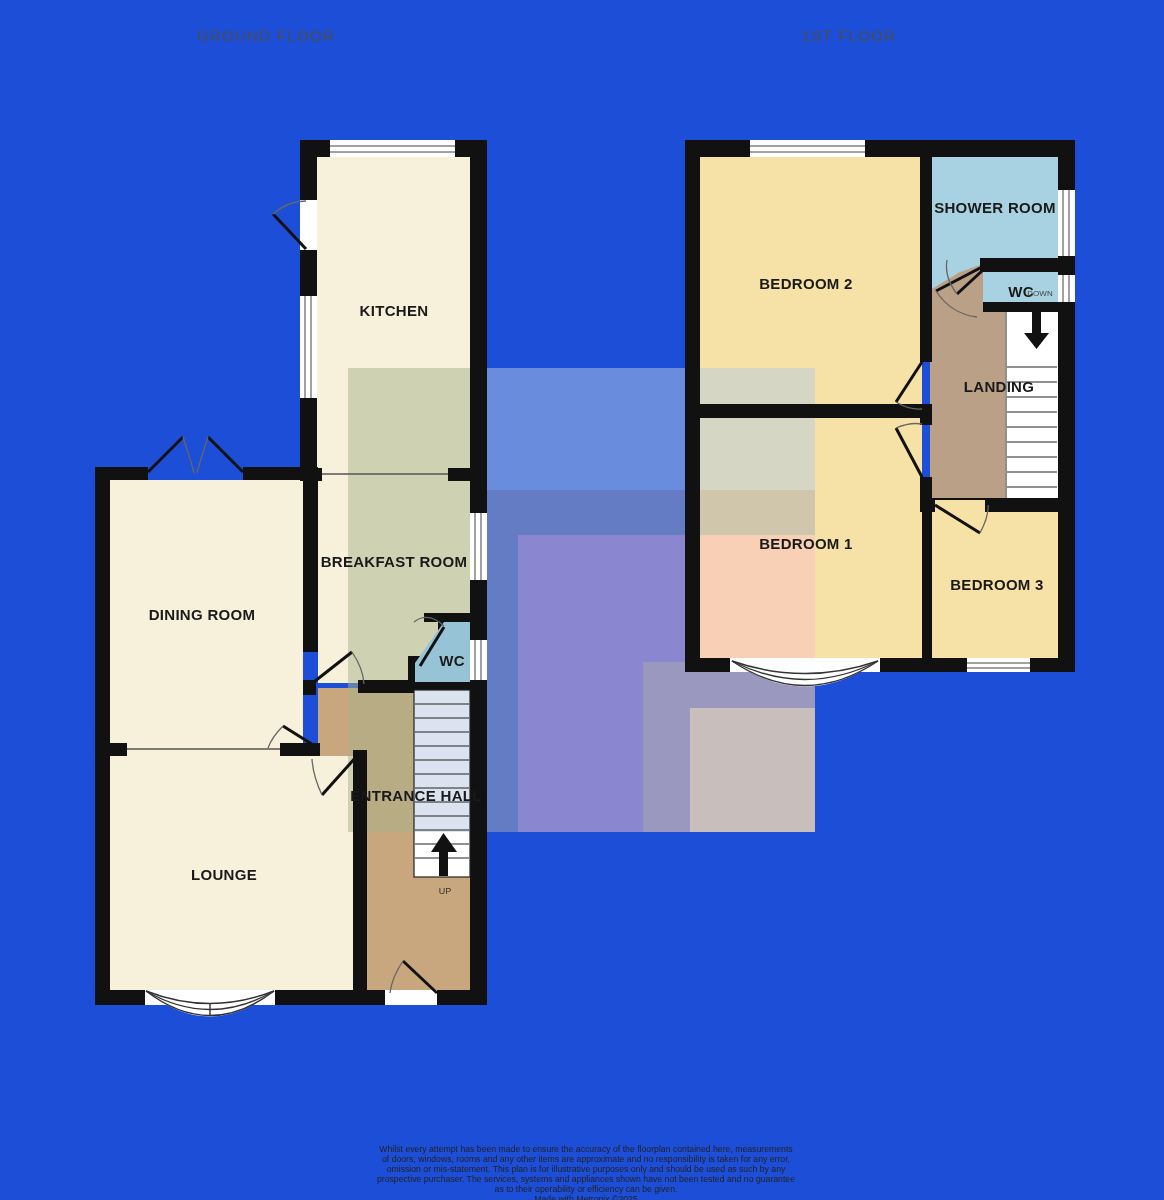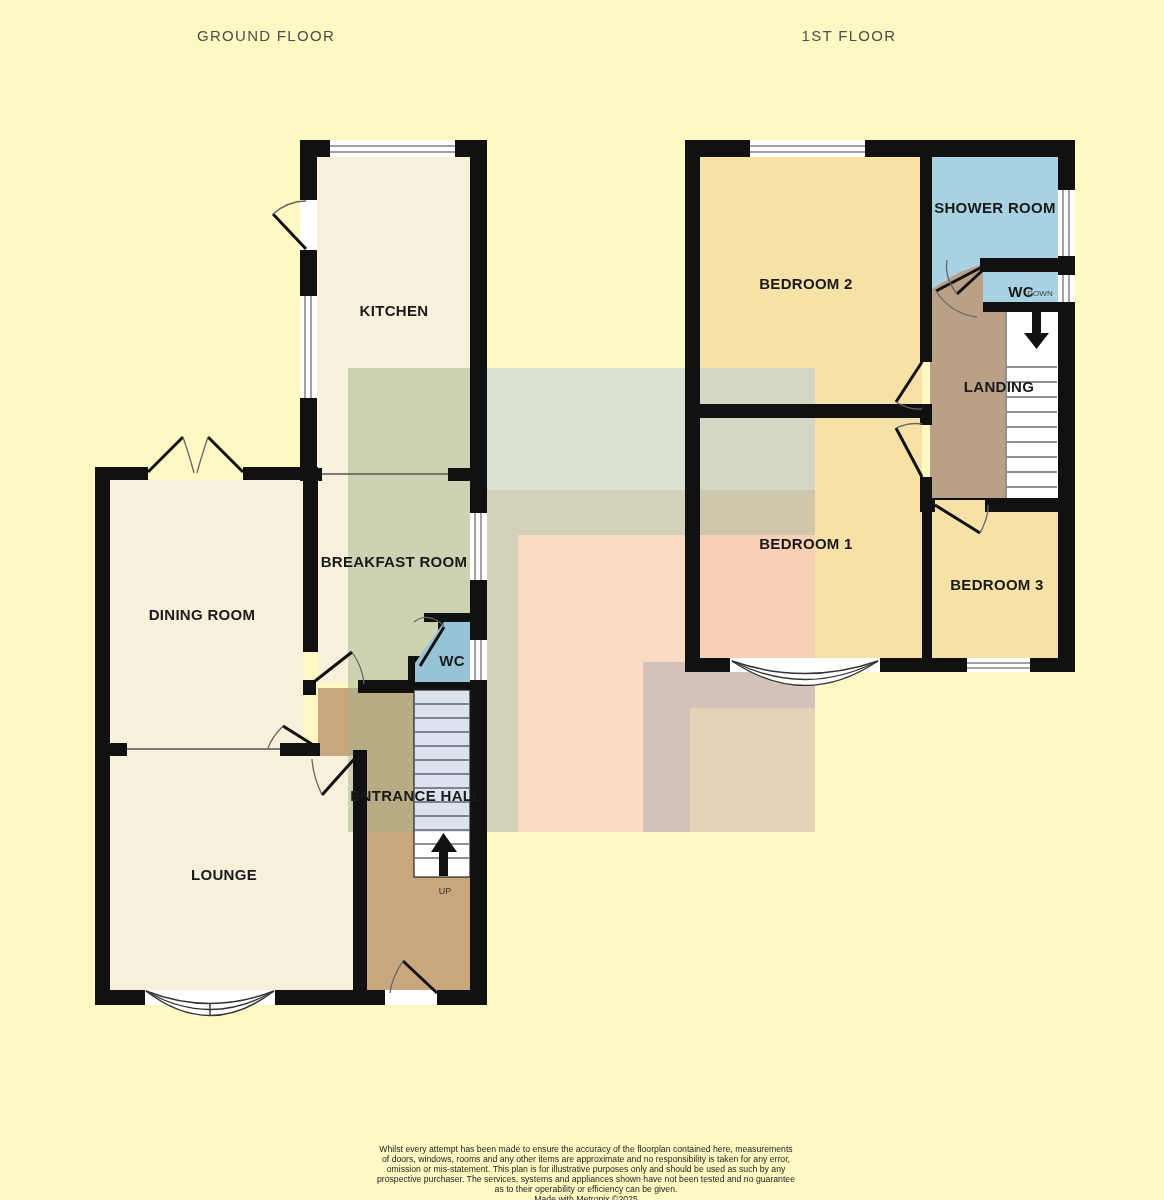--- a/index.html
+++ b/index.html
@@ -1,16 +1,16 @@
 <!DOCTYPE html>
 <html><head>
 <meta charset="utf-8">
 <style>
   html,body{margin:0;padding:0;background:#ffffff;}
-  #stage{position:relative;width:1164px;height:1200px;background:#fef9c3;overflow:hidden;
+  #stage{position:relative;width:1164px;height:1200px;background:#1d4ed8;overflow:hidden;
          font-family:"Liberation Sans",sans-serif;}
   svg{position:absolute;left:0;top:0;}
   text{font-family:"Liberation Sans",sans-serif;}
   .room-label{font-weight:bold;font-size:15px;fill:#1a1a1a;letter-spacing:.3px;text-anchor:middle;}
   .floor-header{font-size:15px;fill:#4d4d4d;letter-spacing:1.3px;text-anchor:middle;}
   .small-label{font-size:9px;fill:#333;text-anchor:middle;}
   .tiny-label{font-size:8px;fill:#444;text-anchor:middle;}
   .disclaimer-line{font-size:8.7px;fill:#222;text-anchor:middle;}
   .wall{fill:#111111;}
   .arc{fill:none;stroke:#666;stroke-width:1.3px;}

